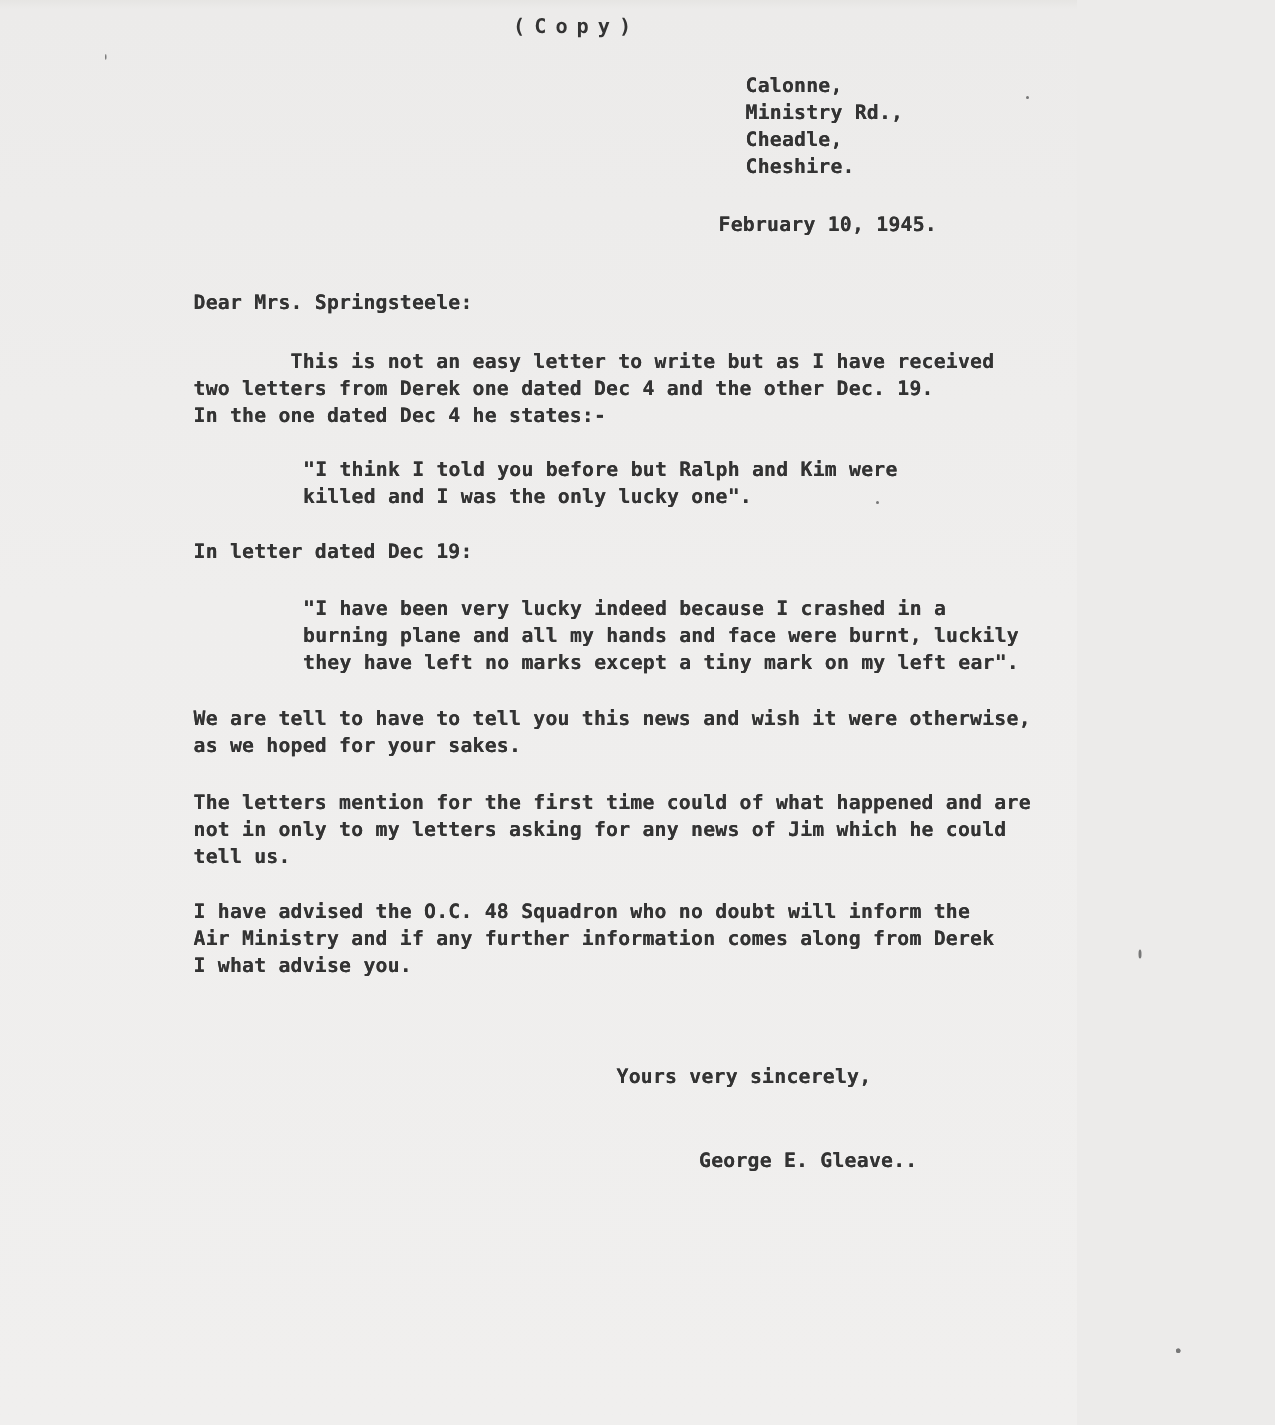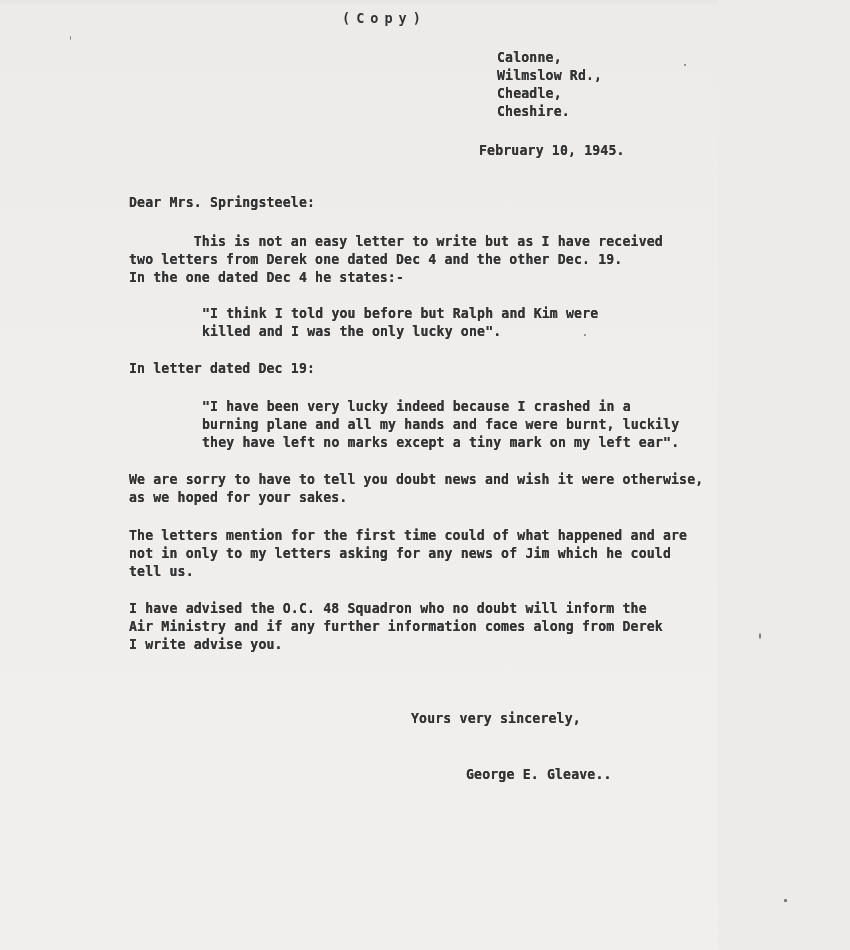--- a/index.html
+++ b/index.html
@@ -49,21 +49,21 @@
   </style>
 </head>
 <body>
 
 <div class="page">
 
   <div class="copy-mark">(Copy)</div>
 
   <div class="address">
     <div class="line" style="top:49px">Calonne,</div>
-    <div class="line" style="top:67px">Wilmslow Rd.,</div>
+    <div class="line" style="top:67px">Ministry Rd.,</div>
     <div class="line" style="top:85px">Cheadle,</div>
     <div class="line" style="top:103px">Cheshire.</div>
   </div>
 
   <div class="line" style="left:479px; top:142px">February 10, 1945.</div>
 
   <div class="line" style="left:129px; top:194px">Dear Mrs. Springsteele:</div>
 
   <div>
     <div class="line" style="left:129px; top:233px">        This is not an easy letter to write but as I have received</div>
@@ -78,34 +78,34 @@
 
   <div class="line" style="left:129px; top:360px">In letter dated Dec 19:</div>
 
   <div>
     <div class="line" style="left:202px; top:398px">"I have been very lucky indeed because I crashed in a</div>
     <div class="line" style="left:202px; top:416px">burning plane and all my hands and face were burnt, luckily</div>
     <div class="line" style="left:202px; top:434px">they have left no marks except a tiny mark on my left ear".</div>
   </div>
 
   <div>
-    <div class="line" style="left:129px; top:471px">We are sorry to have to tell you doubt news and wish it were otherwise,</div>
+    <div class="line" style="left:129px; top:471px">We are tell to have to tell you this news and wish it were otherwise,</div>
     <div class="line" style="left:129px; top:489px">as we hoped for your sakes.</div>
   </div>
 
   <div>
     <div class="line" style="left:129px; top:527px">The letters mention for the first time could of what happened and are</div>
     <div class="line" style="left:129px; top:545px">not in only to my letters asking for any news of Jim which he could</div>
     <div class="line" style="left:129px; top:563px">tell us.</div>
   </div>
 
   <div>
     <div class="line" style="left:129px; top:600px">I have advised the O.C. 48 Squadron who no doubt will inform the</div>
     <div class="line" style="left:129px; top:618px">Air Ministry and if any further information comes along from Derek</div>
-    <div class="line" style="left:129px; top:636px">I write advise you.</div>
+    <div class="line" style="left:129px; top:636px">I what advise you.</div>
   </div>
 
 
   <div class="line" style="left:411px; top:710px">Yours very sincerely,</div>
 
   <div class="line" style="left:466px; top:766px">George E. Gleave..</div>
 
   <span class="speck" style="left:70px; top:36px; width:1px; height:4px;"></span>
   <span class="speck" style="left:759px; top:633px; width:2px; height:6px;"></span>
   <span class="speck" style="left:584px; top:334px; width:2px; height:2px;"></span>

